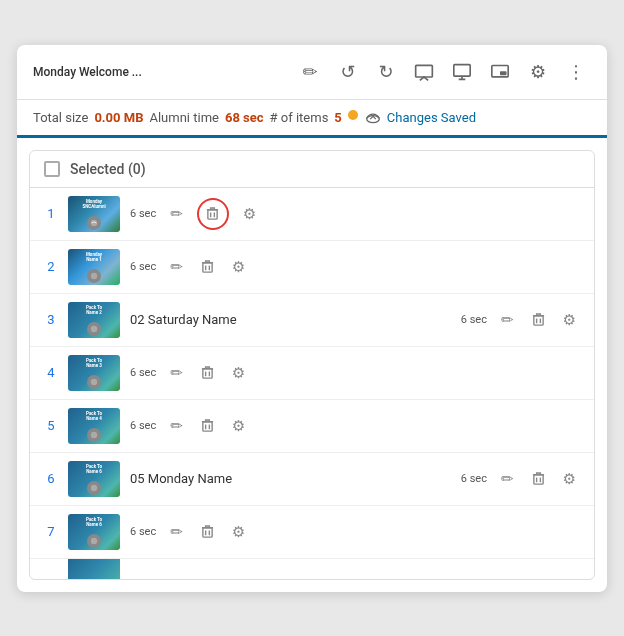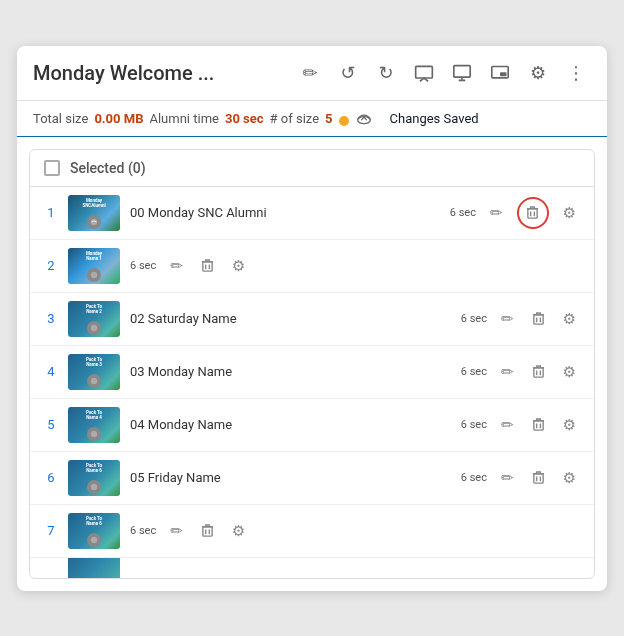--- a/index.html
+++ b/index.html
@@ -20,59 +20,59 @@
       overflow: hidden;
     }
     .toolbar {
       display: flex;
       align-items: center;
       padding: 12px 16px;
       border-bottom: 1px solid #e0e0e0;
       gap: 8px;
     }
     .toolbar-title {
-      font-size: 20px;
+      font-size: 12px;
       font-weight: 500;
       color: #333;
       flex: 1;
     }
     .toolbar-icon {
       color: #666;
       cursor: pointer;
       padding: 4px;
       border-radius: 4px;
       display: flex;
       align-items: center;
       justify-content: center;
       font-size: 18px;
       width: 30px;
       height: 30px;
     }
     .status-bar {
       display: flex;
-      align-items: flex-end;
+      align-items: flex-start;
       padding: 10px 16px;
       font-size: 13px;
       color: #555;
       gap: 6px;
-      border-bottom: 1px solid #0369a1;
+      border-bottom: 3px solid #0369a1;
     }
     .status-bar .bold { font-weight: 700; color: #c2410c; }
     .status-dot {
       width: 10px;
       height: 10px;
       border-radius: 50%;
       background: #f5a623;
       display: inline-block;
     }
     .changes-saved {
       display: flex;
       align-items: center;
-      gap: 17px;
-      color: #0f172a;
+      gap: 5px;
+      color: #0369a1;
     }
     .list-container {
       margin: 12px;
       border: 1px solid #ddd;
       border-radius: 6px;
       overflow: hidden;
     }
     .list-header {
       display: flex;
       padding: 10px 14px;
@@ -202,22 +202,22 @@
       </svg>
     </span>
     <span class="toolbar-icon" title="Settings">⚙</span>
     <span class="toolbar-icon" title="More">⋮</span>
   </div>
 
   <div class="status-bar">
     <span>Total size</span>
     <span class="bold">0.00 MB</span>
     <span>Alumni time</span>
-    <span class="bold">30 sec</span>
-    <span># of size</span>
+    <span class="bold">68 sec</span>
+    <span># of items</span>
     <span class="bold">5</span>
     <span class="status-dot"></span>
     <span class="changes-saved">
       <svg width="18" height="14" viewBox="0 0 24 20" fill="none" stroke="#666" stroke-width="1.8">
         <path d="M3 12 Q6 6 12 6 Q18 6 21 12"></path>
         <ellipse cx="12" cy="13" rx="9" ry="5"></ellipse>
         <path d="M8 13 L12 9 L16 13"></path>
       </svg>
       <span>Changes Saved</span>
     </span>
@@ -233,21 +233,20 @@
       <span class="item-num">1</span>
       <div class="item-thumb item-thumb-1">
         <div class="thumb-text" style="font-size:4.5px; top:3px;">Monday<br>SNCAlumni</div>
         <div class="item-thumb-overlay">
             <svg width="8" height="8" viewBox="0 0 10 10">
               <circle cx="5" cy="5" r="4" fill="#aaa"></circle>
               <path d="M2 5 Q5 2 8 5" stroke="white" stroke-width="1" fill="none"></path>
             </svg>
           </div>
       </div>
-      <span class="item-name">00 Monday SNC Alumni</span>
       <span class="item-time">6 sec</span>
       <span class="item-action">✏</span>
       <div class="delete-btn-highlighted">
         <svg width="13" height="15" viewBox="0 0 14 16" fill="none" stroke="#888" stroke-width="1.5">
           <rect x="2" y="4" width="10" height="10" rx="1"></rect>
           <path d="M1 4h12M5 4V2h4v2"></path>
           <line x1="5" y1="7" x2="5" y2="12"></line>
           <line x1="9" y1="7" x2="9" y2="12"></line>
         </svg>
       </div>
@@ -304,21 +303,20 @@
     <div class="list-item">
       <span class="item-num">4</span>
       <div class="item-thumb item-thumb-n">
         <div class="thumb-text" style="font-size:4.5px; top:3px;">Pack To<br>Name 3</div>
         <div class="item-thumb-overlay">
             <svg width="8" height="8" viewBox="0 0 10 10">
               <circle cx="5" cy="5" r="4" fill="#aaa"></circle>
             </svg>
           </div>
       </div>
-      <span class="item-name">03 Monday Name</span>
       <span class="item-time">6 sec</span>
       <span class="item-action">✏</span>
       <span class="item-action">
           <svg width="13" height="15" viewBox="0 0 14 16" fill="none" stroke="#888" stroke-width="1.5">
             <rect x="2" y="4" width="10" height="10" rx="1"></rect>
             <path d="M1 4h12M5 4V2h4v2"></path>
             <line x1="5" y1="7" x2="5" y2="12"></line>
             <line x1="9" y1="7" x2="9" y2="12"></line>
           </svg>
         </span>
@@ -328,21 +326,20 @@
     <div class="list-item">
       <span class="item-num">5</span>
       <div class="item-thumb item-thumb-n">
         <div class="thumb-text" style="font-size:4.5px; top:3px;">Pack To<br>Name 4</div>
         <div class="item-thumb-overlay">
             <svg width="8" height="8" viewBox="0 0 10 10">
               <circle cx="5" cy="5" r="4" fill="#aaa"></circle>
             </svg>
           </div>
       </div>
-      <span class="item-name">04 Monday Name</span>
       <span class="item-time">6 sec</span>
       <span class="item-action">✏</span>
       <span class="item-action">
           <svg width="13" height="15" viewBox="0 0 14 16" fill="none" stroke="#888" stroke-width="1.5">
             <rect x="2" y="4" width="10" height="10" rx="1"></rect>
             <path d="M1 4h12M5 4V2h4v2"></path>
             <line x1="5" y1="7" x2="5" y2="12"></line>
             <line x1="9" y1="7" x2="9" y2="12"></line>
           </svg>
         </span>
@@ -352,21 +349,21 @@
     <div class="list-item">
       <span class="item-num">6</span>
       <div class="item-thumb item-thumb-n">
         <div class="thumb-text" style="font-size:4.5px; top:3px;">Pack To<br>Name 6</div>
         <div class="item-thumb-overlay">
             <svg width="8" height="8" viewBox="0 0 10 10">
               <circle cx="5" cy="5" r="4" fill="#aaa"></circle>
             </svg>
           </div>
       </div>
-      <span class="item-name">05 Friday Name</span>
+      <span class="item-name">05 Monday Name</span>
       <span class="item-time">6 sec</span>
       <span class="item-action">✏</span>
       <span class="item-action">
           <svg width="13" height="15" viewBox="0 0 14 16" fill="none" stroke="#888" stroke-width="1.5">
             <rect x="2" y="4" width="10" height="10" rx="1"></rect>
             <path d="M1 4h12M5 4V2h4v2"></path>
             <line x1="5" y1="7" x2="5" y2="12"></line>
             <line x1="9" y1="7" x2="9" y2="12"></line>
           </svg>
         </span>

